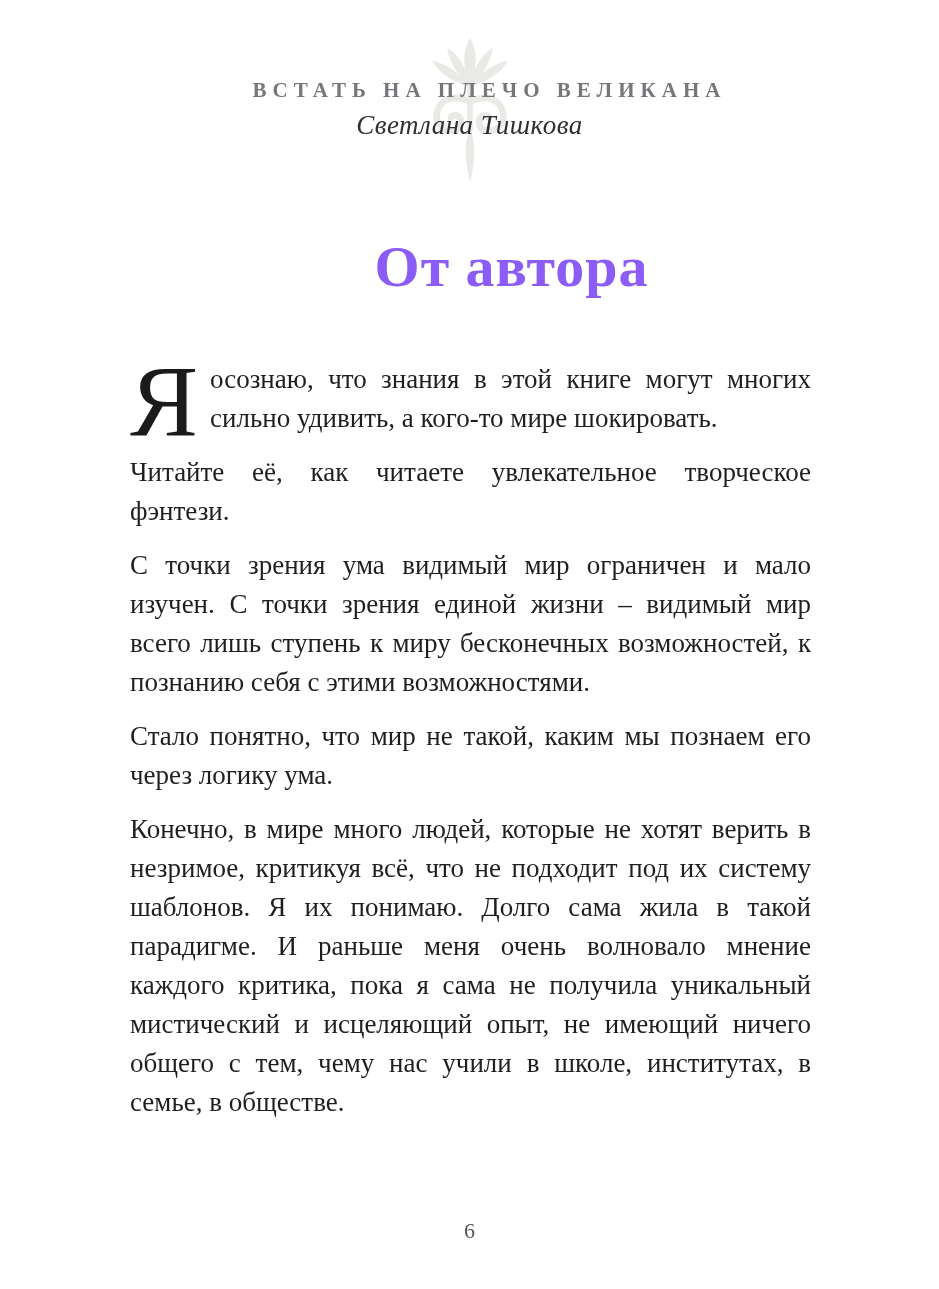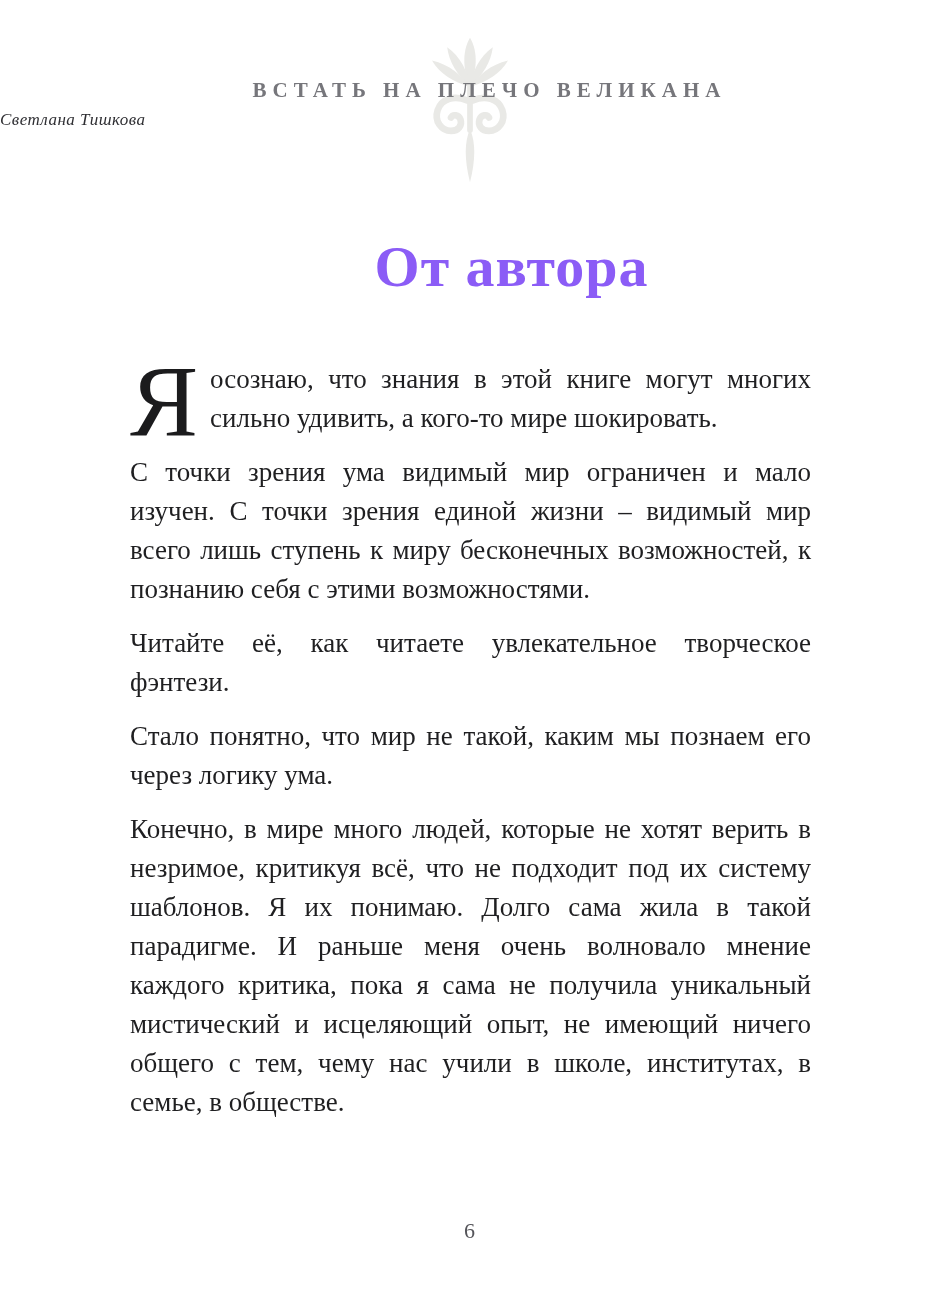--- a/index.html
+++ b/index.html
@@ -29,22 +29,23 @@
     letter-spacing: 6px;
     color: #76767b;
     z-index: 1;
     padding-left: 20px;
   }
   .author-byline {
     position: absolute;
     top: 110px;
     left: 0;
     width: 100%;
+    text-align: center;
     font-style: italic;
-    font-size: 17px;
+    font-size: 27px;
     letter-spacing: 0.5px;
     color: #2f2f33;
     z-index: 1;
   }
   .chapter-title {
     position: absolute;
     top: 199px;
     left: 0;
     width: 100%;
     text-align: center;
@@ -109,21 +110,21 @@
   </div>
 
   <div class="running-title">ВСТАТЬ НА ПЛЕЧО ВЕЛИКАНА</div>
 
   <div class="author-byline">Светлана Тишкова</div>
 
   <h1 class="chapter-title">От автора</h1>
 
   <div class="body-text">
     <p><span class="drop-cap">Я</span><span>осознаю, что знания в этой книге могут многих сильно удивить, а кого-то мире шокировать.</span></p>
+    <p>Читайте её, как читаете увлекательное творческое фэнтези.</p>
     <p>С точки зрения ума видимый мир ограничен и мало изучен. С точки зрения единой жизни – видимый мир всего лишь ступень к миру бесконечных возможностей, к познанию себя с этими возможностями.</p>
-    <p>Читайте её, как читаете увлекательное творческое фэнтези.</p>
     <p>Стало понятно, что мир не такой, каким мы познаем его через логику ума.</p>
     <p>Конечно, в мире много людей, которые не хотят верить в незримое, критикуя всё, что не подходит под их систему шаблонов. Я их понимаю. Долго сама жила в такой парадигме. И раньше меня очень волновало мнение каждого критика, пока я сама не получила уникальный мистический и исцеляющий опыт, не имеющий ничего общего с тем, чему нас учили в школе, институтах, в семье, в обществе.</p>
   </div>
 
   <div class="page-number">6</div>
 
 </div>
 
 </body></html>

